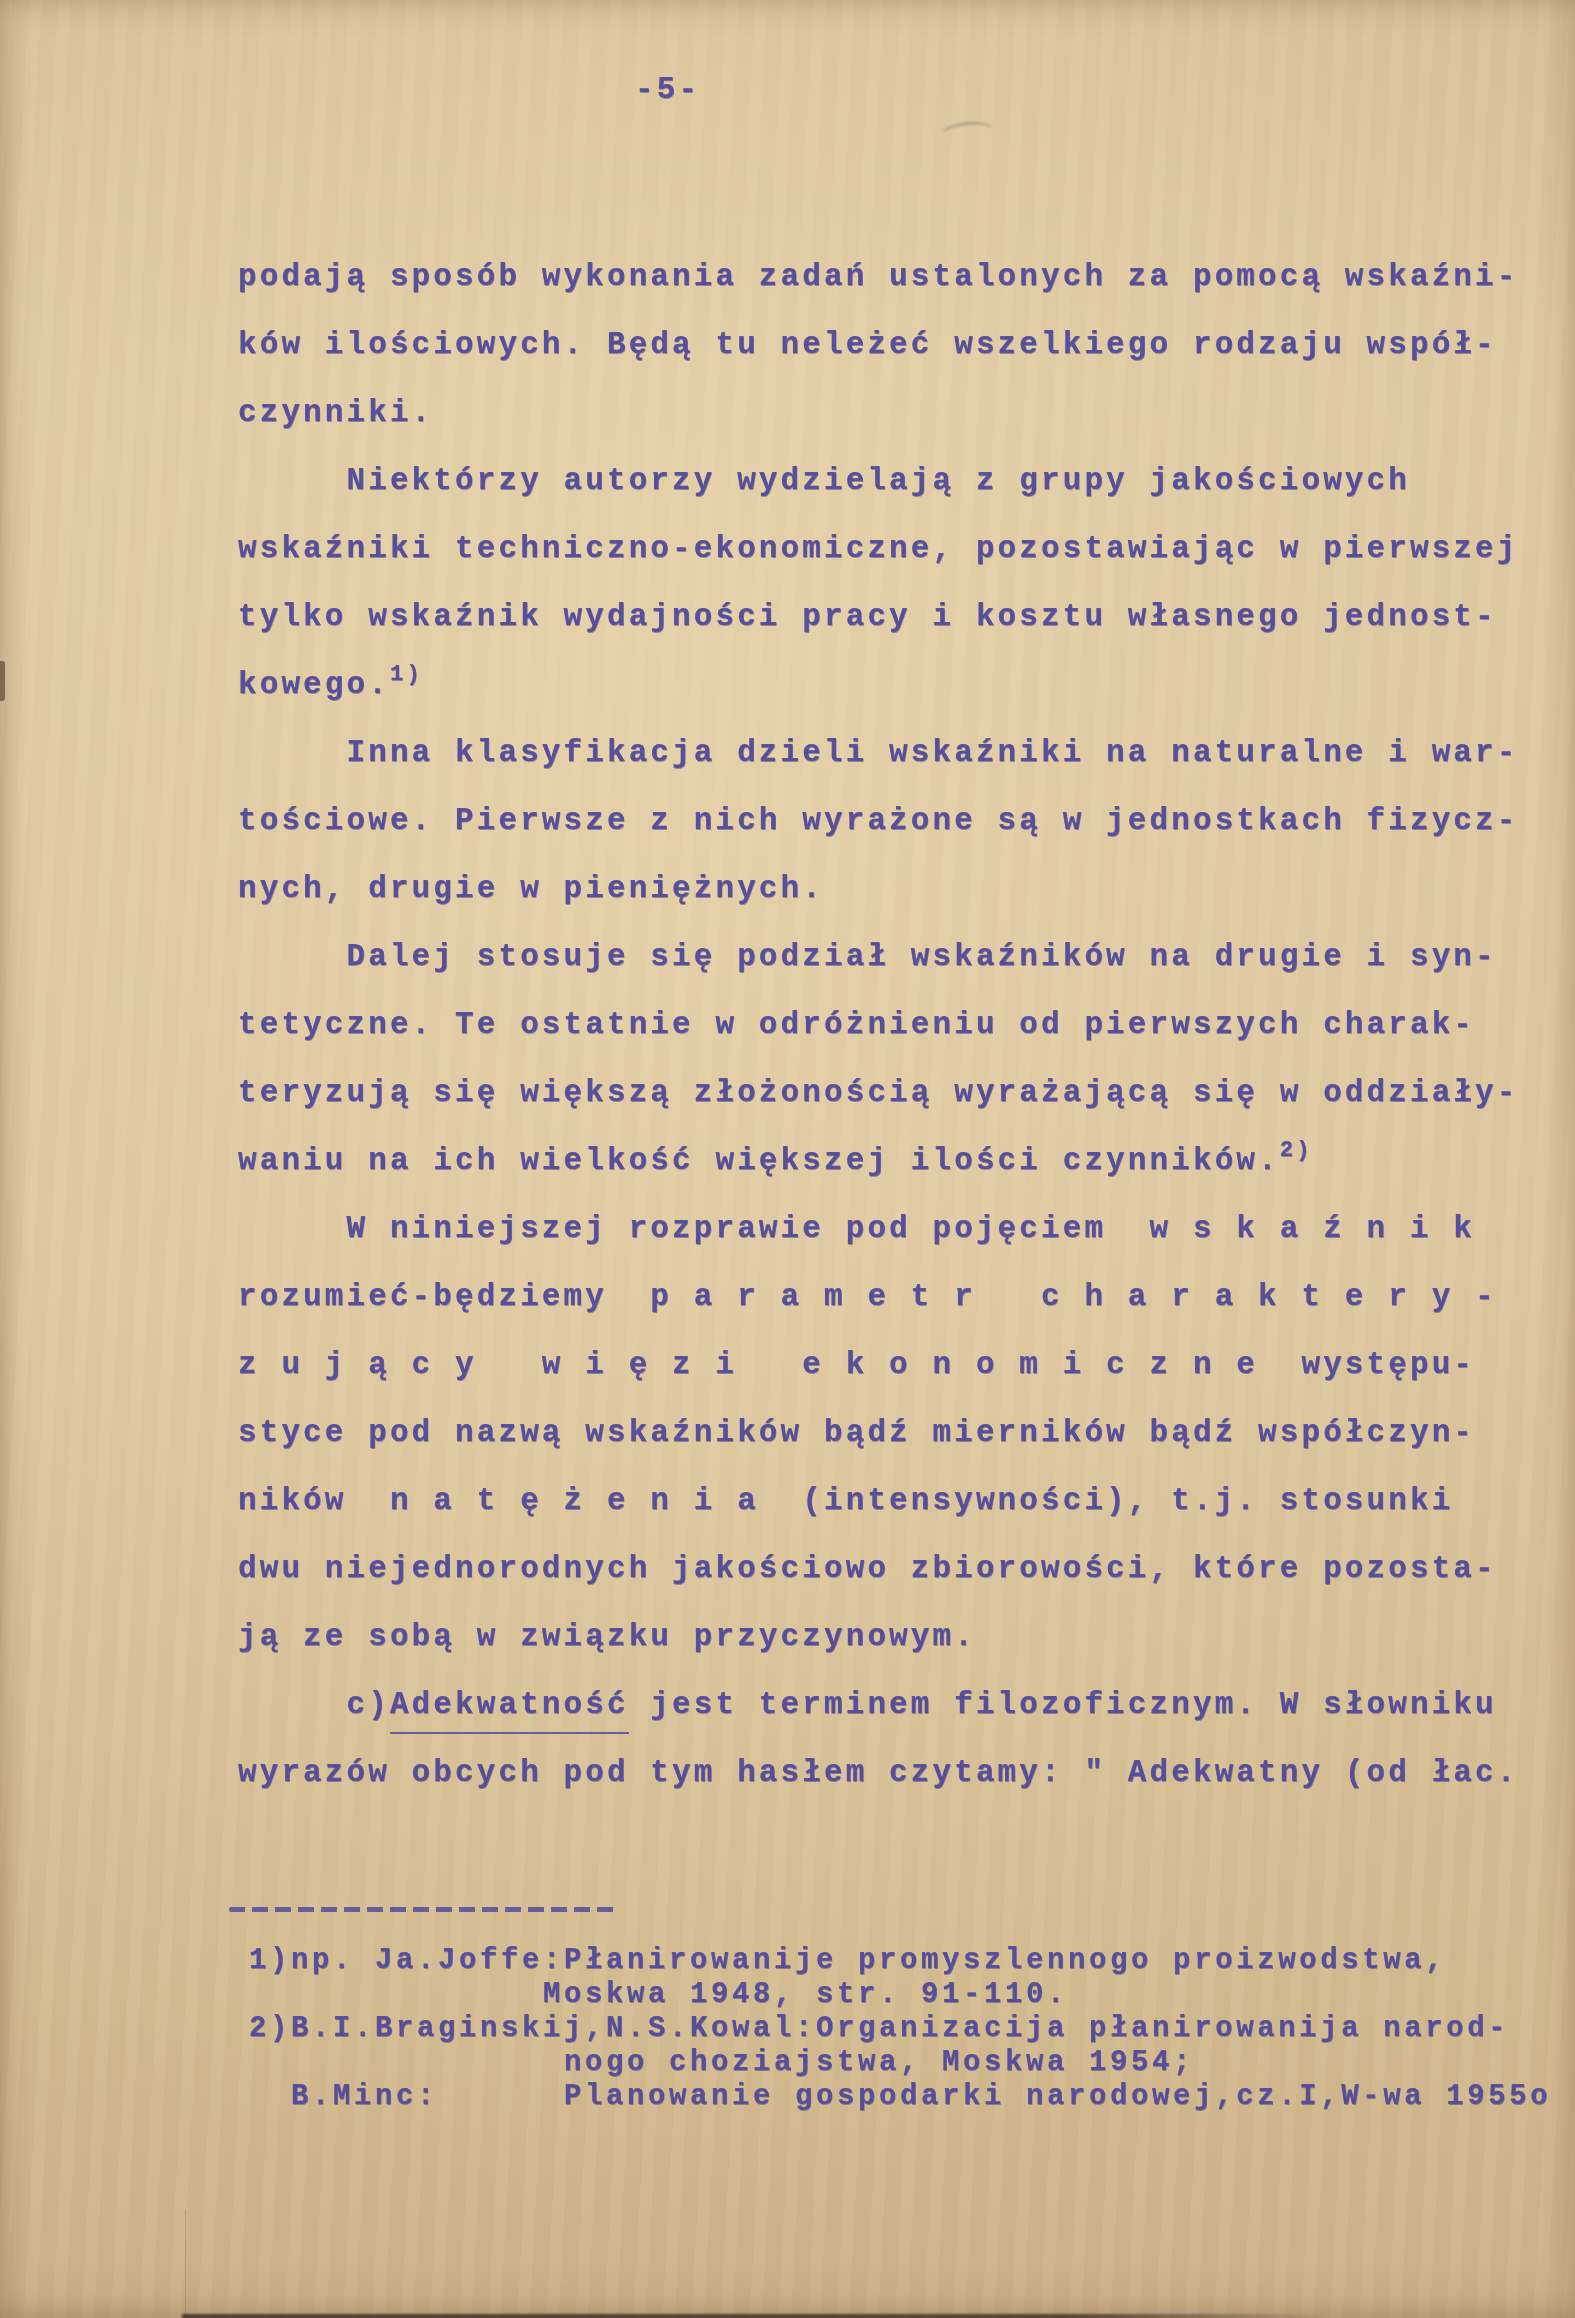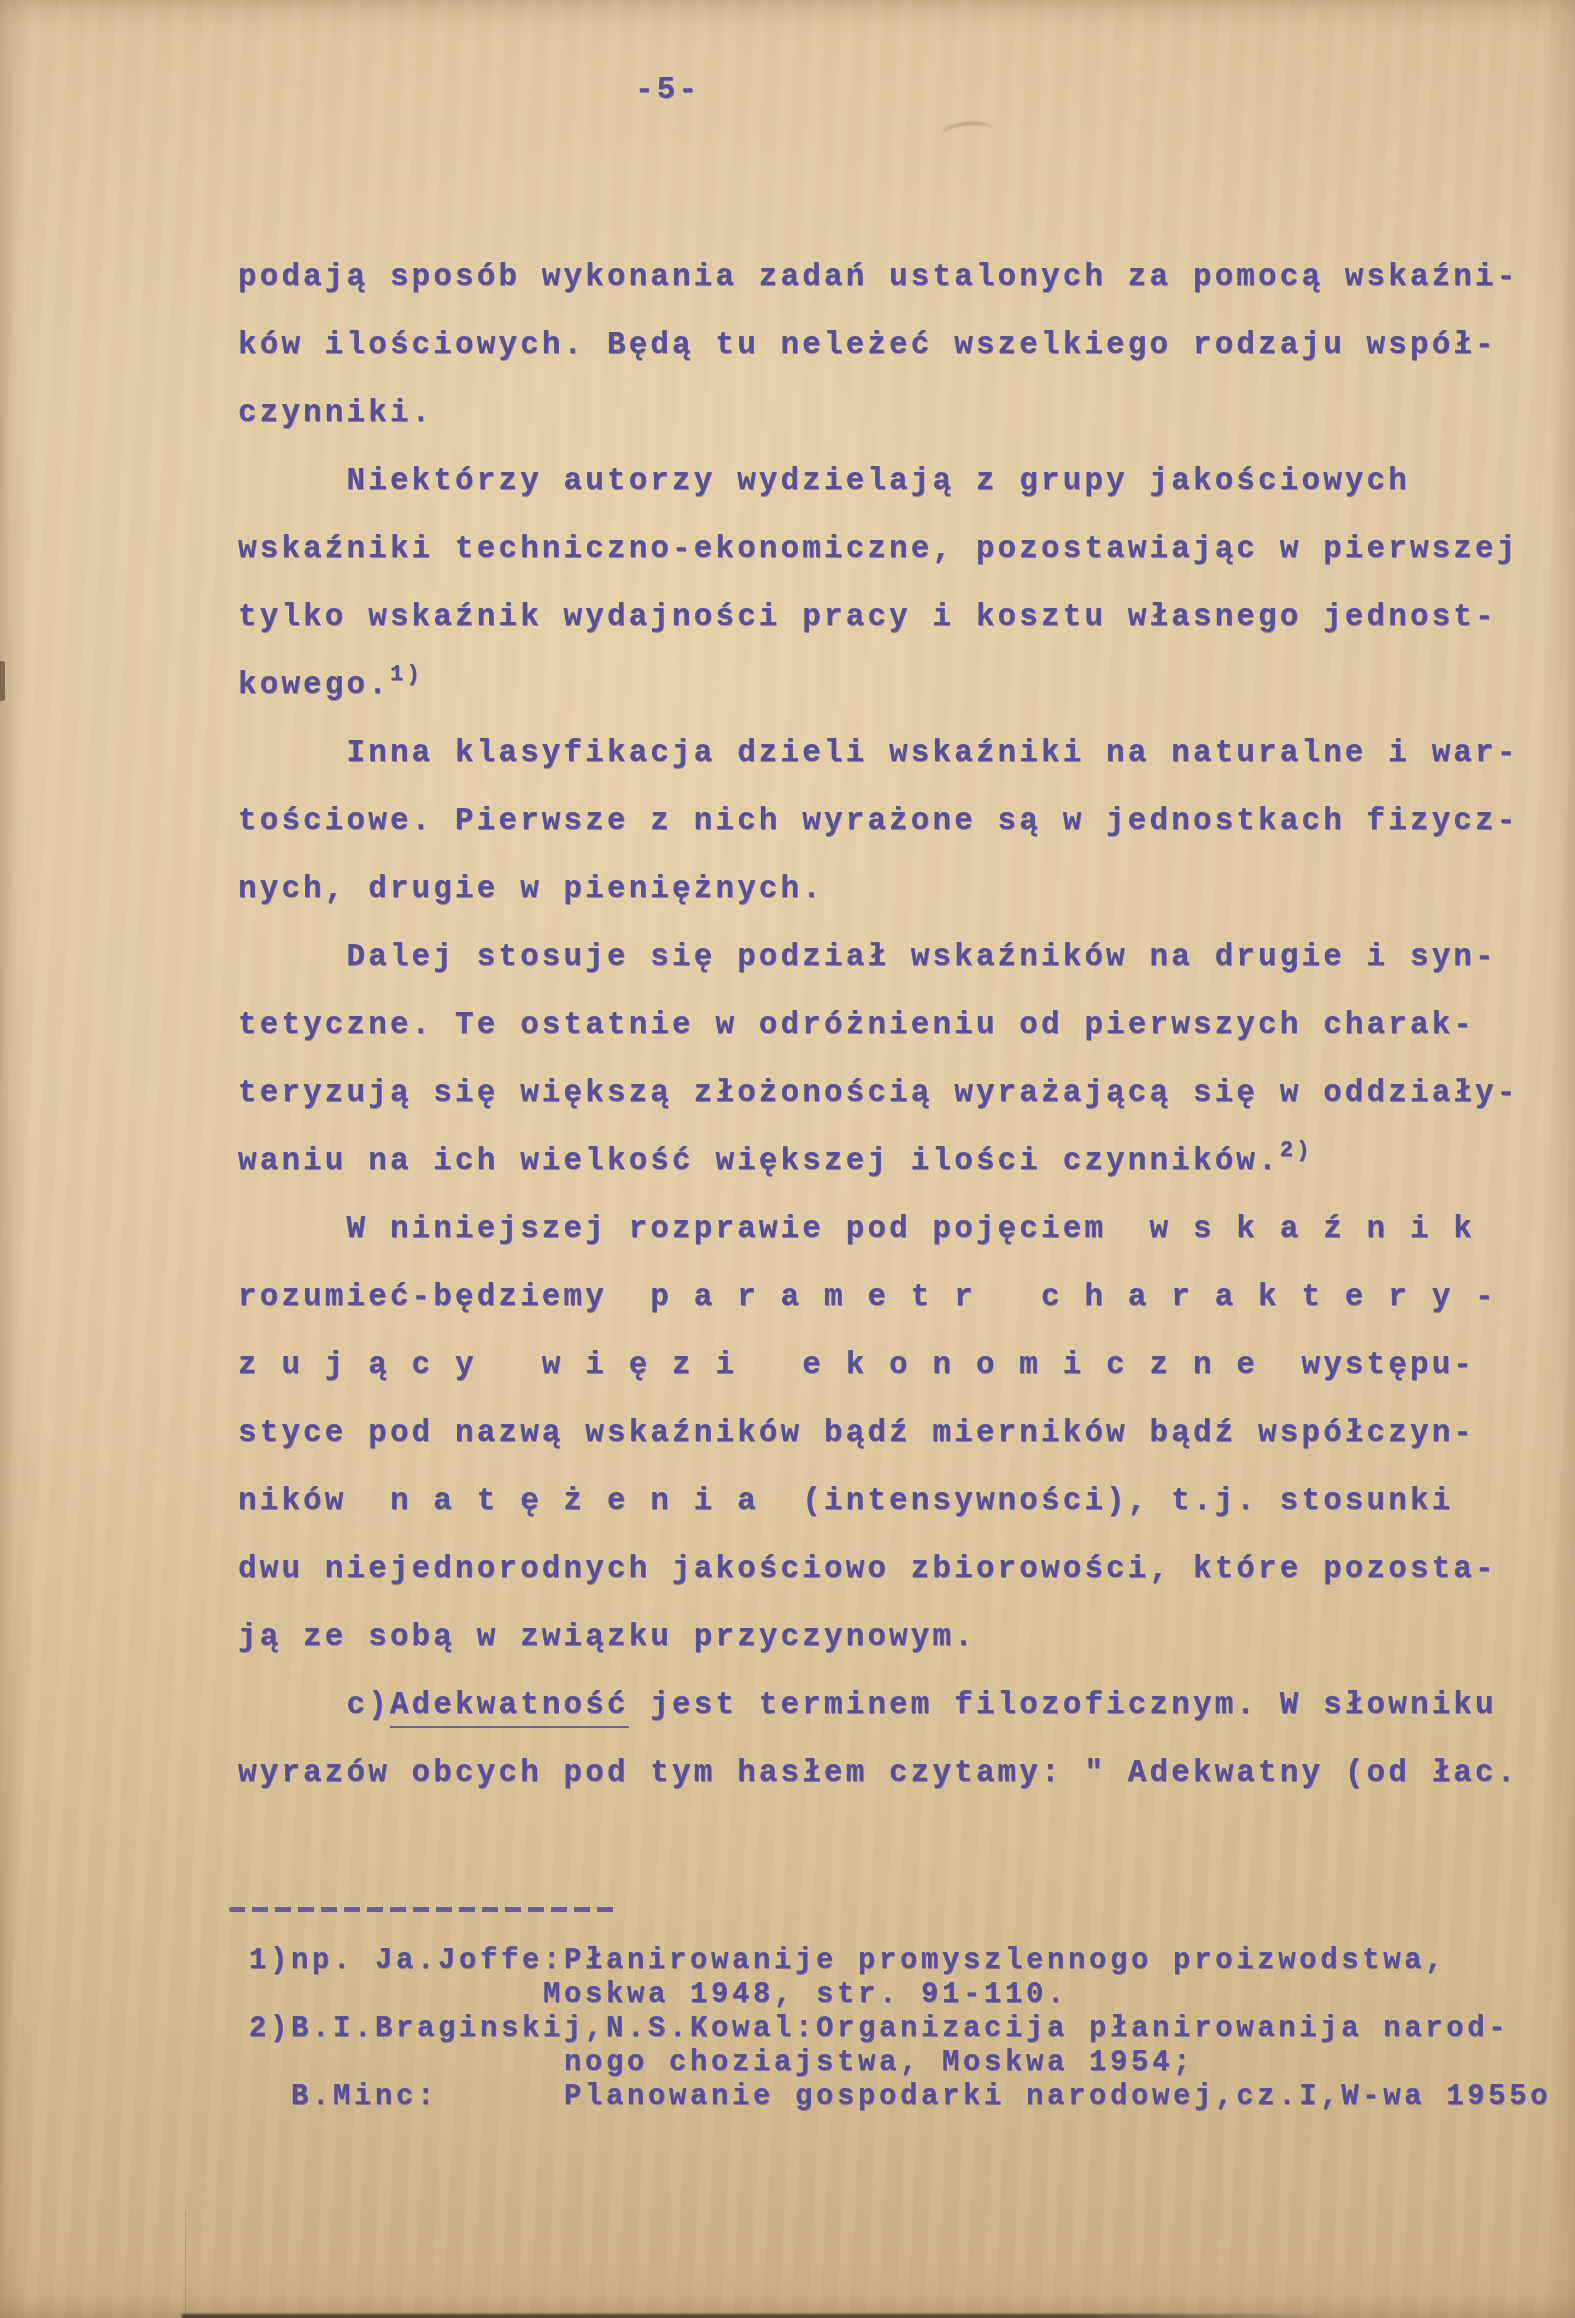--- a/index.html
+++ b/index.html
@@ -51,21 +51,21 @@
   .body-text .line { height: 68px; line-height: 68px; }
 
   .sup {
     font-size: 0.72em;
     position: relative;
     top: -0.6em;
   }
 
   .und {
     border-bottom: 2.7px solid rgba(84, 76, 155, 0.85);
-    padding-bottom: 4px;
+    padding-bottom: 10px;
   }
 
   .separator {
     position: absolute;
     left: 229px;
     top: 1907px;
     width: 386px;
     height: 4.8px;
     background: repeating-linear-gradient(90deg,
       rgba(84, 76, 155, 0.85) 0 15.7px,

